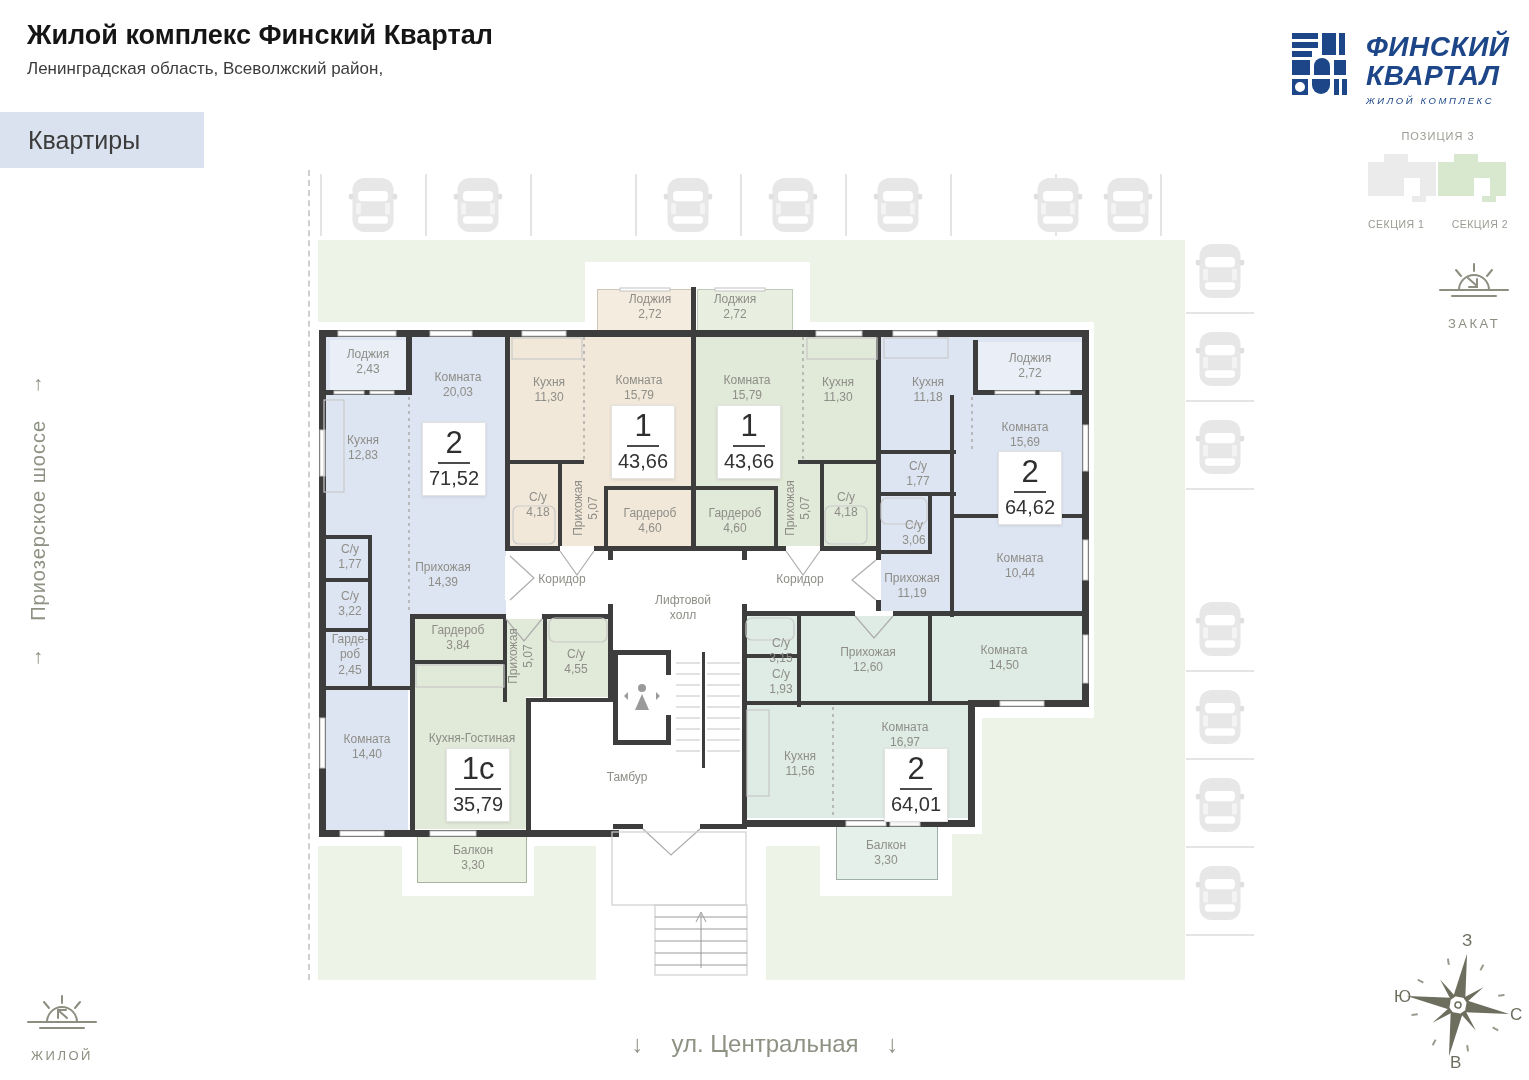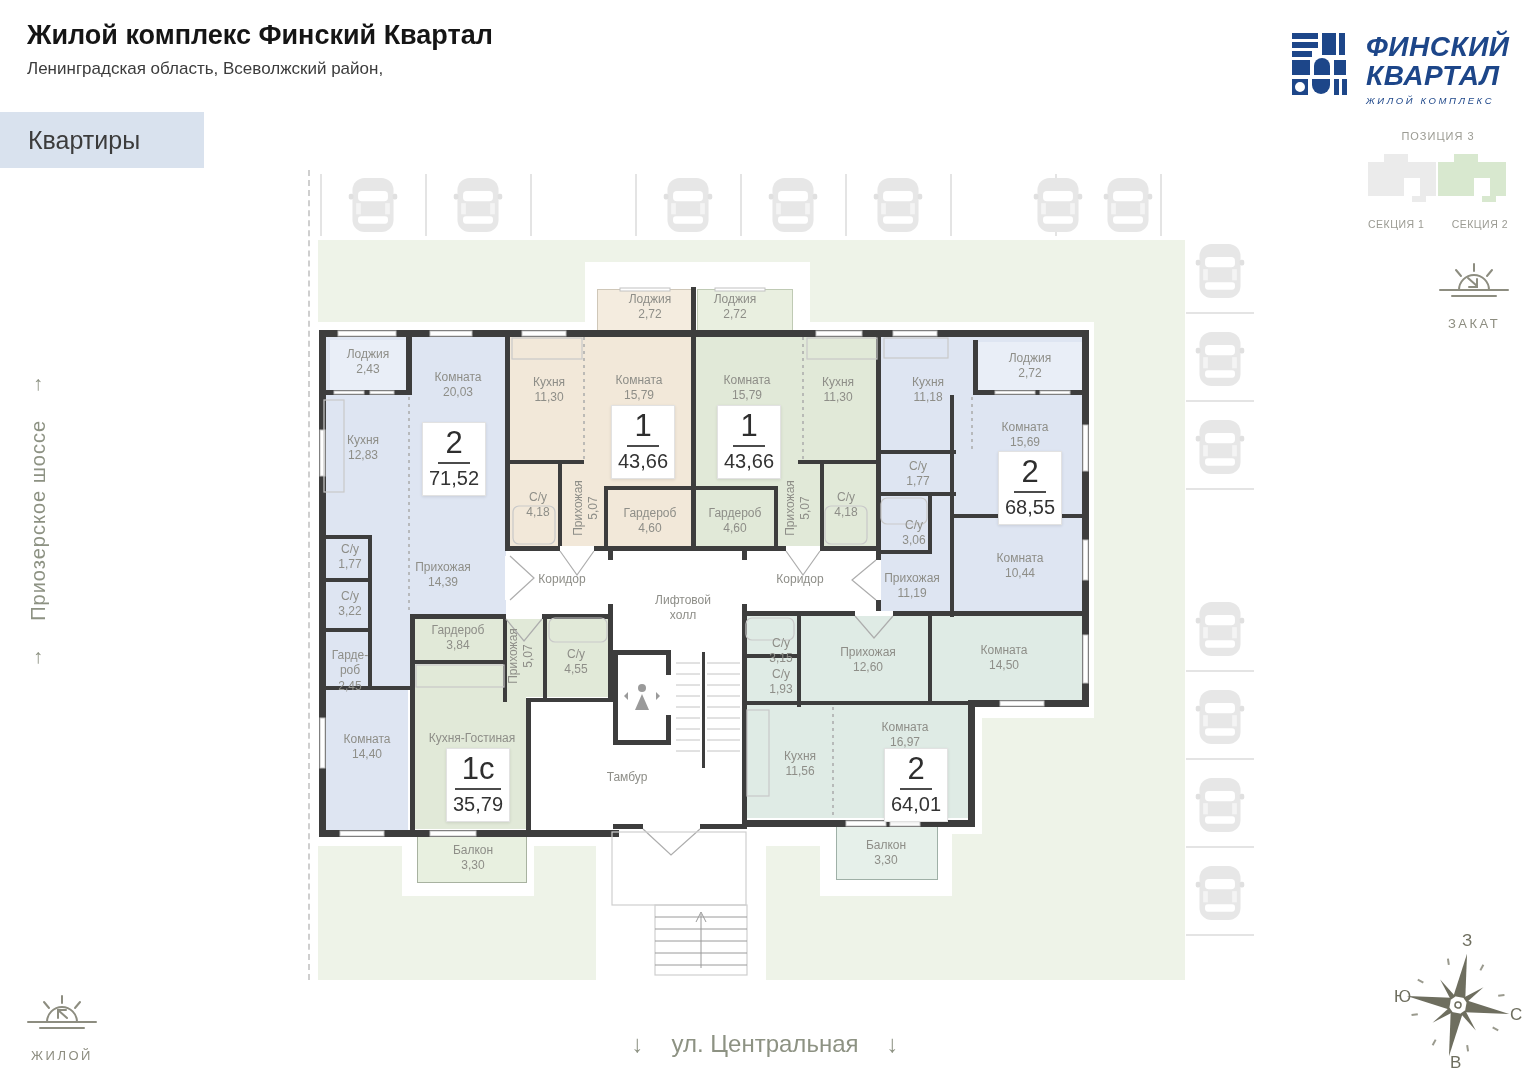--- a/index.html
+++ b/index.html
@@ -456,21 +456,21 @@
       <span>20,03</span>
     </div>
   <div class="room-label" style="left:350px;top:557px;">
     <span>С/у</span>
       <span>1,77</span>
     </div>
   <div class="room-label" style="left:350px;top:604px;">
     <span>С/у</span>
       <span>3,22</span>
     </div>
-  <div class="room-label wrap" style="left:350px;top:655px;width:54px;margin-top:16px;">
+  <div class="room-label wrap" style="left:350px;top:655px;width:54px;">
     <span>Гарде-роб</span>
       <span>2,45</span>
     </div>
   <div class="room-label" style="left:443px;top:575px;">
     <span>Прихожая</span>
       <span>14,39</span>
     </div>
   <div class="room-label" style="left:367px;top:747px;">
     <span>Комната</span>
       <span>14,40</span>
@@ -561,21 +561,21 @@
   <div class="room-label" style="left:912px;top:586px;">
     <span>Прихожая</span>
       <span>11,19</span>
     </div>
   <div class="room-label" style="left:1020px;top:566px;">
     <span>Комната</span>
       <span>10,44</span>
     </div>
   <div class="badge" style="left:998px;top:451px;">
     <span class="num">2</span>
-      <span class="area">68,55</span>
+      <span class="area">64,62</span>
     </div>
 
   <div class="room-label" style="left:458px;top:638px;">
     <span>Гардероб</span>
       <span>3,84</span>
     </div>
   <div class="room-label vert" style="left:521px;top:656px;">
     <span>Прихожая</span>
       <span>5,07</span>
     </div>

